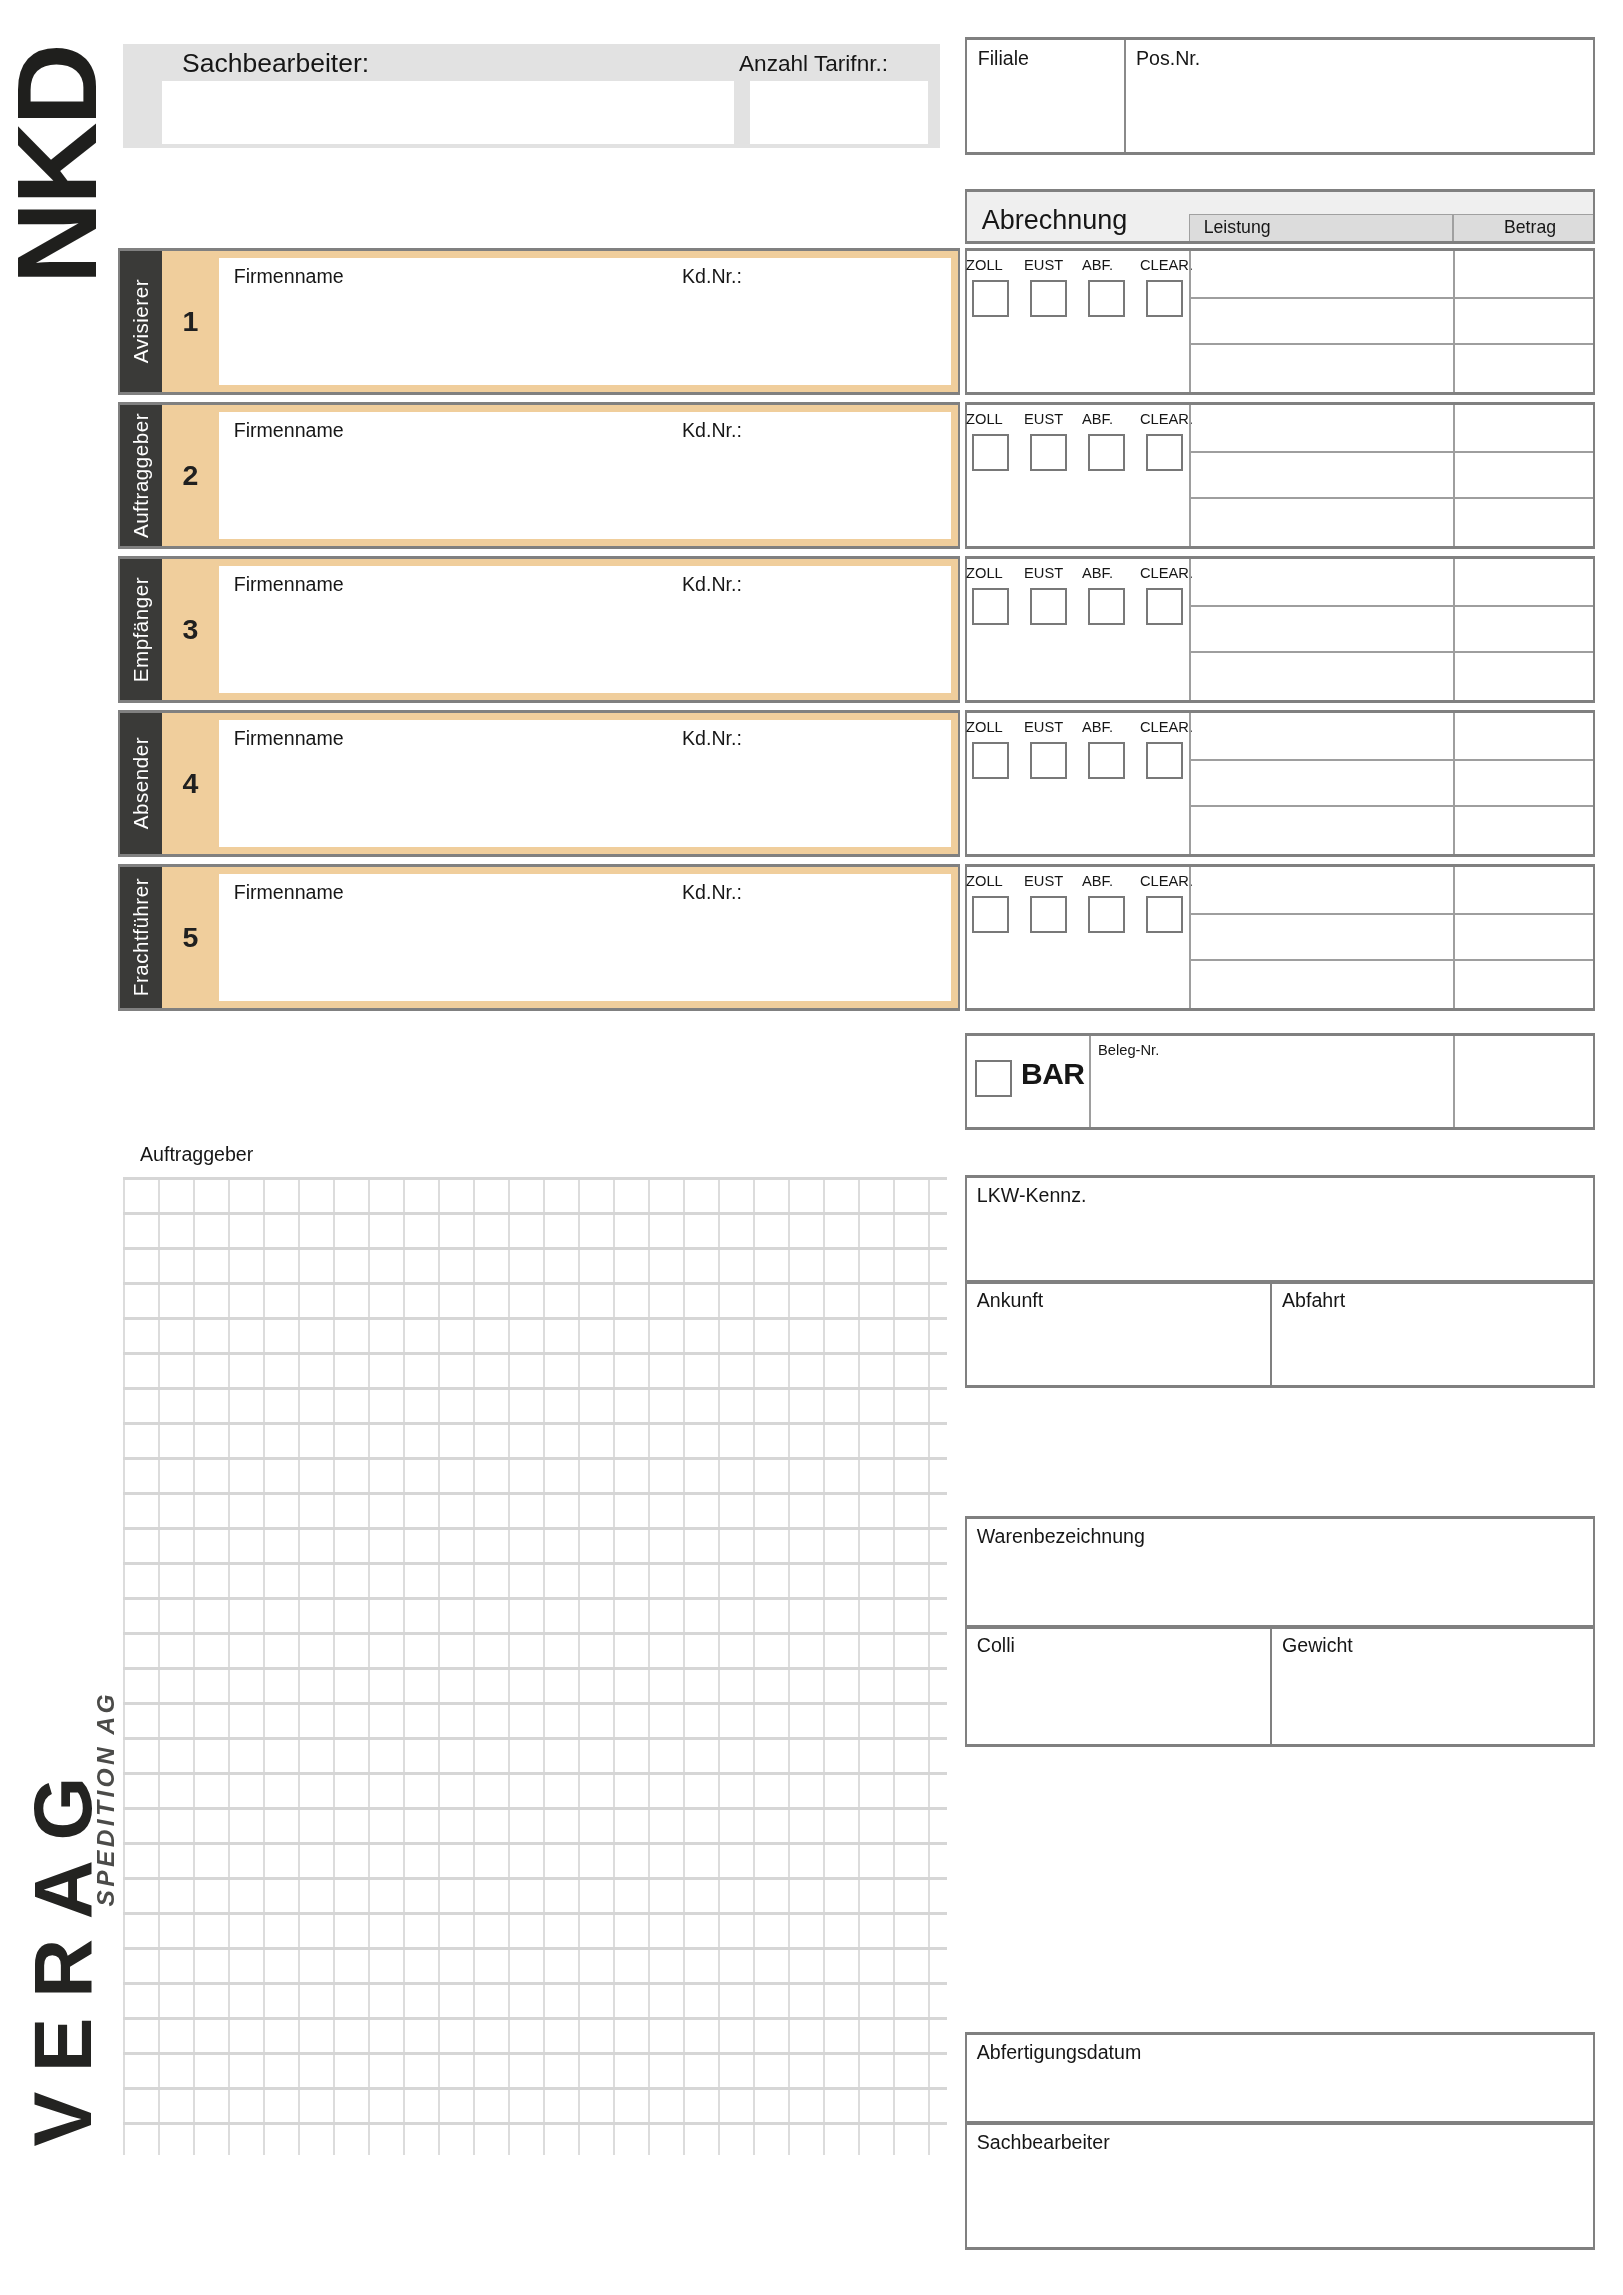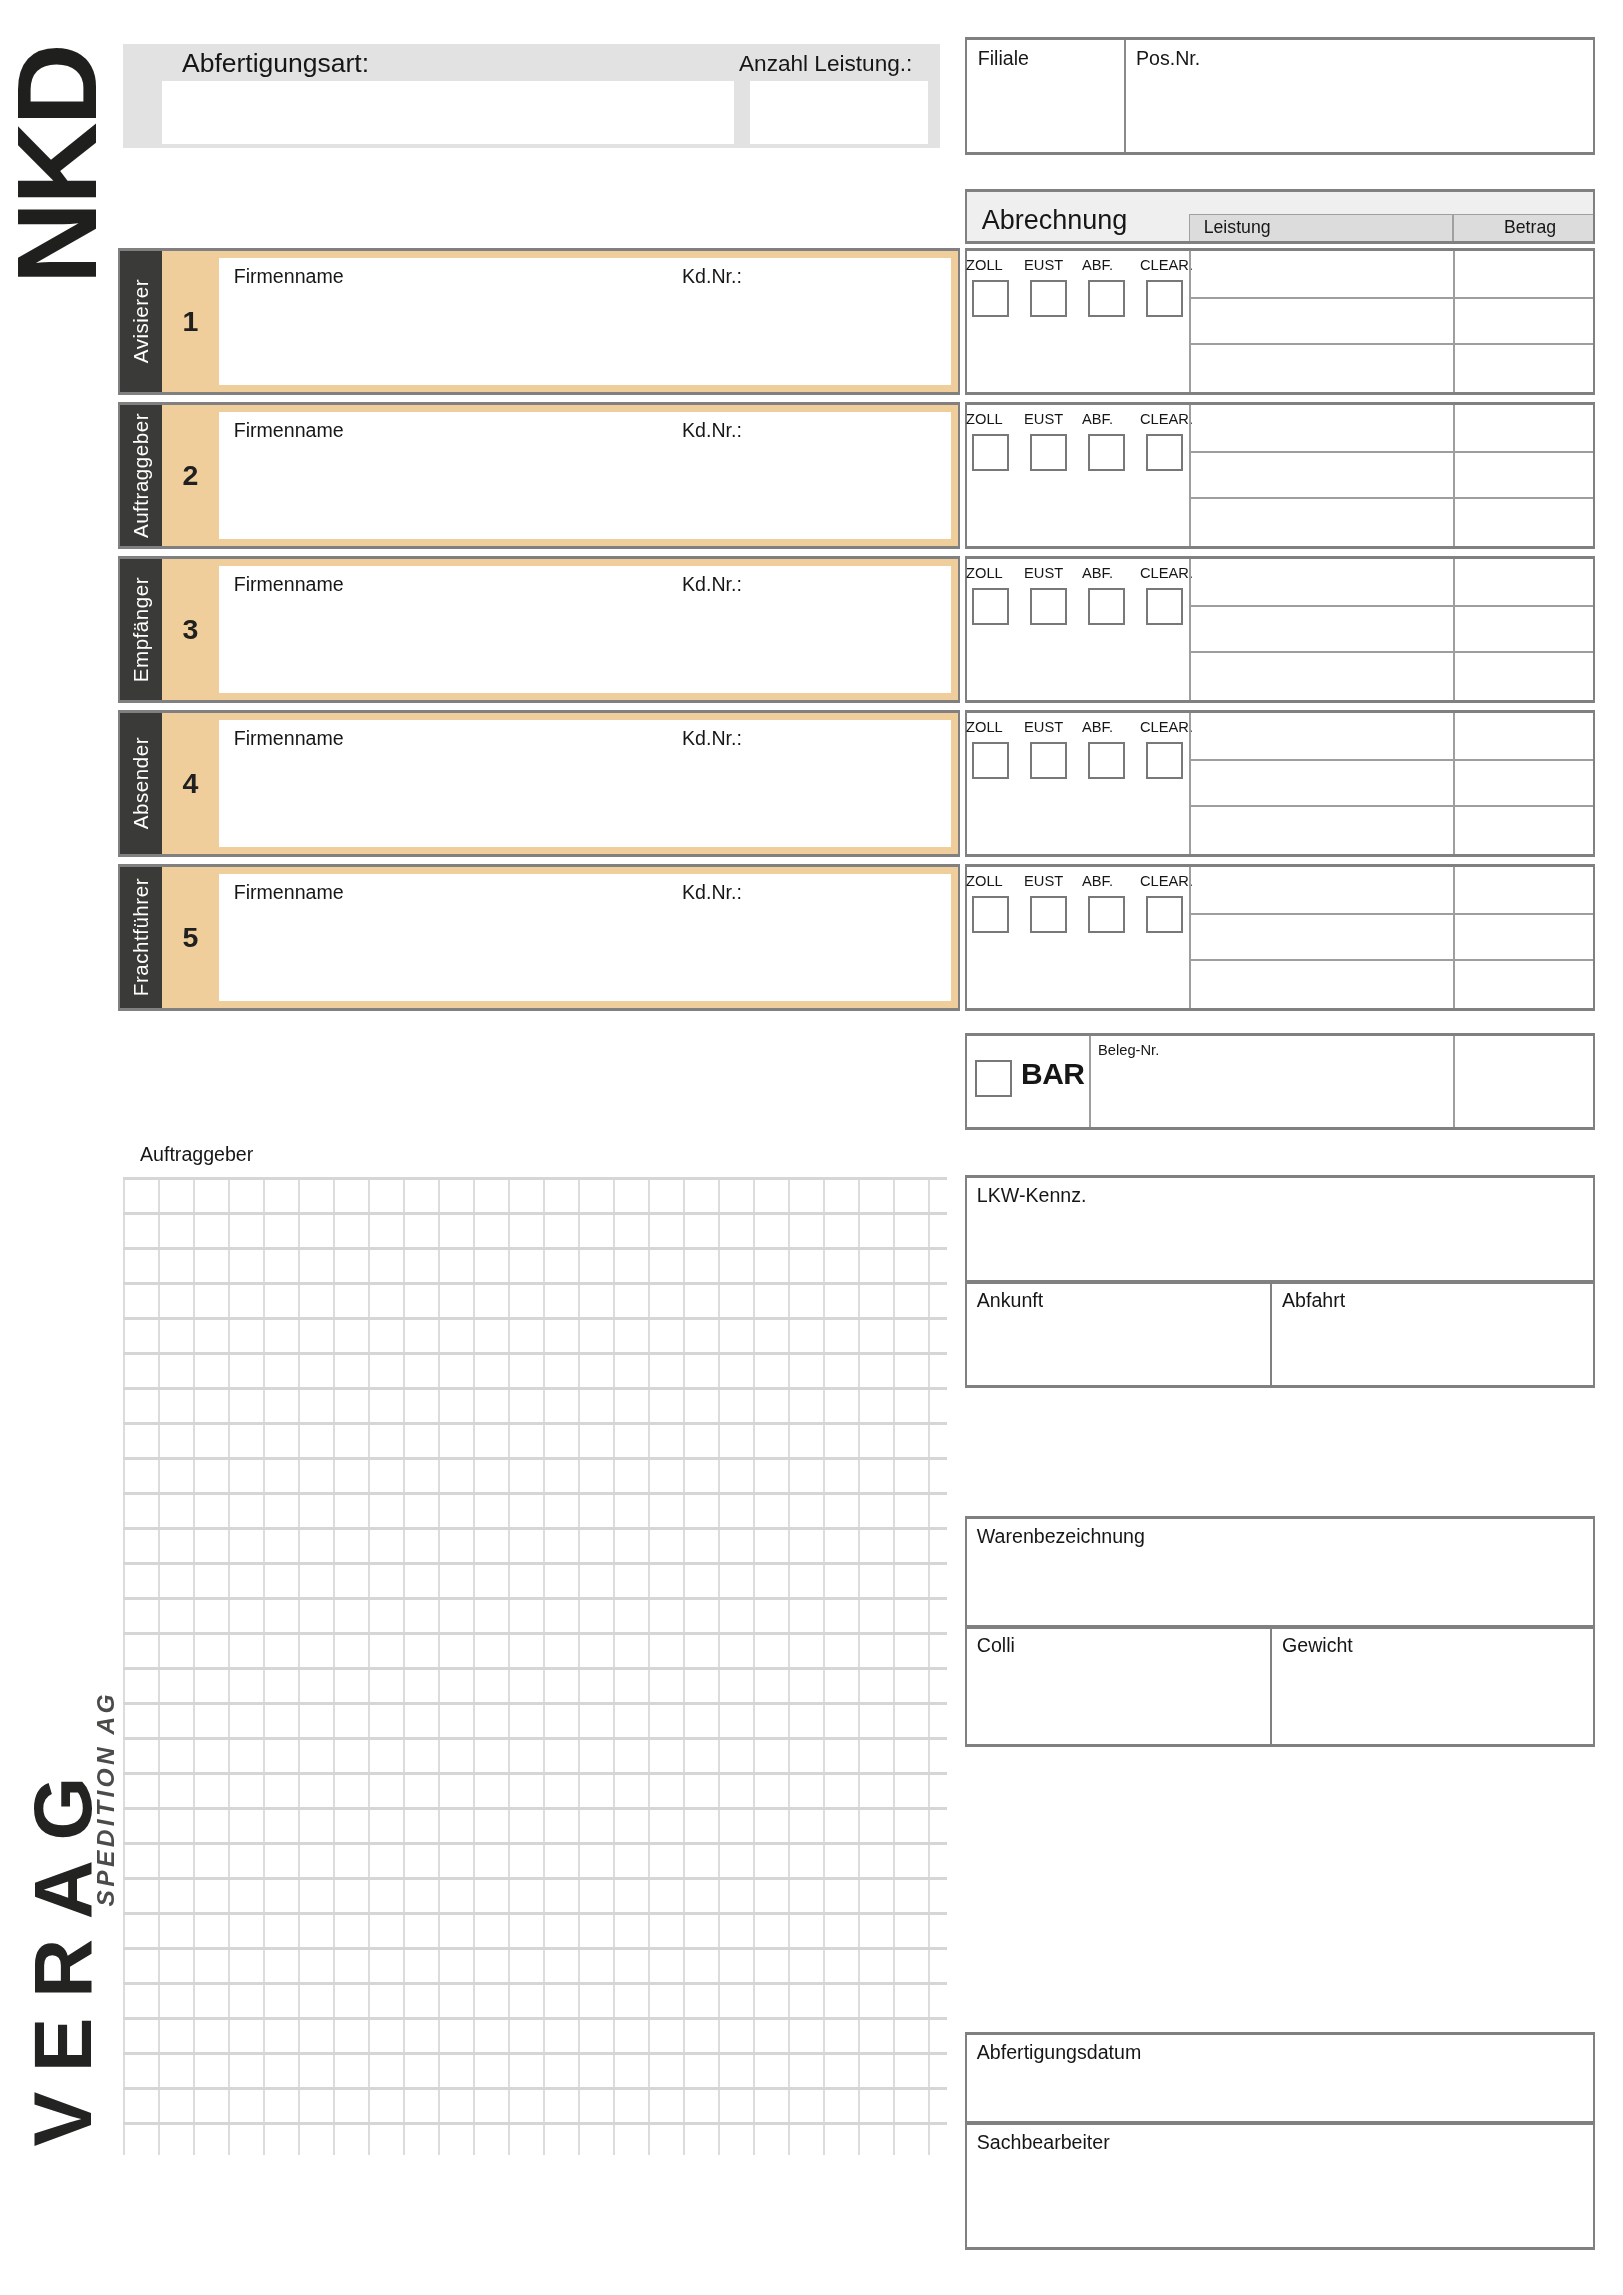--- a/index.html
+++ b/index.html
@@ -95,23 +95,23 @@
     <span class="vtext">NKD</span>
   </div>
   <div class="abs vcenter" id="verag-logo">
     <span class="vtext">VERAG</span>
   </div>
   <div class="abs vcenter" id="verag-sub">
     <span class="vtext">SPEDITION AG</span>
   </div>
 
   <div class="abs" id="top-band"></div>
-  <div class="lbl" id="abfertigungsart-label">Abfertigungsart:</div>
+  <div class="lbl" id="abfertigungsart-label">Sachbearbeiter:</div>
   <div class="abs" id="abfertigungsart-input"></div>
-  <div class="lbl" id="anzahl-label">Anzahl Leistung.:</div>
+  <div class="lbl" id="anzahl-label">Anzahl Tarifnr.:</div>
   <div class="abs" id="anzahl-input"></div>
 
   <div class="box" id="filiale-box">
     <div class="abs" id="filiale-divider"></div>
     <div class="lbl" id="filiale-label">Filiale</div>
     <div class="lbl" id="posnr-label">Pos.Nr.</div>
     <div class="abs" style="left:0;top:29.4px;right:409px;bottom:0;"></div>
     <div class="abs" style="left:216px;top:29.4px;right:0;bottom:0;"></div>
   </div>
 

